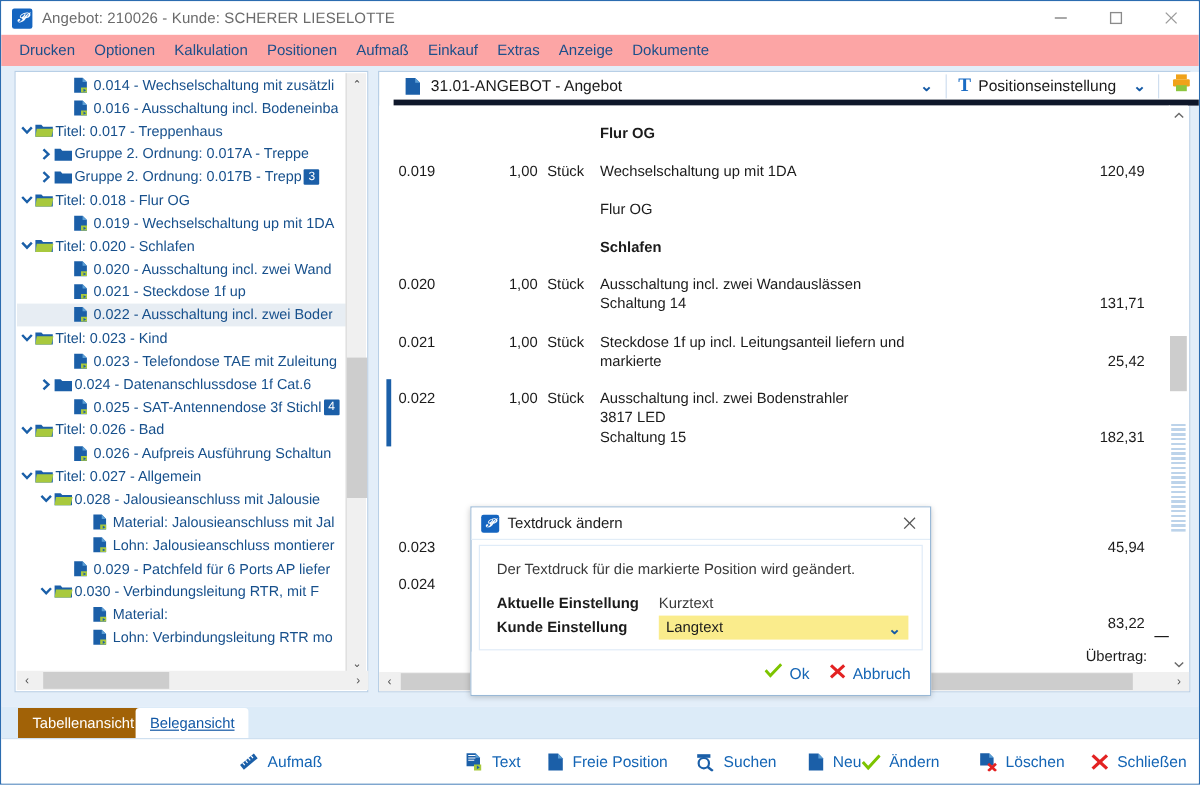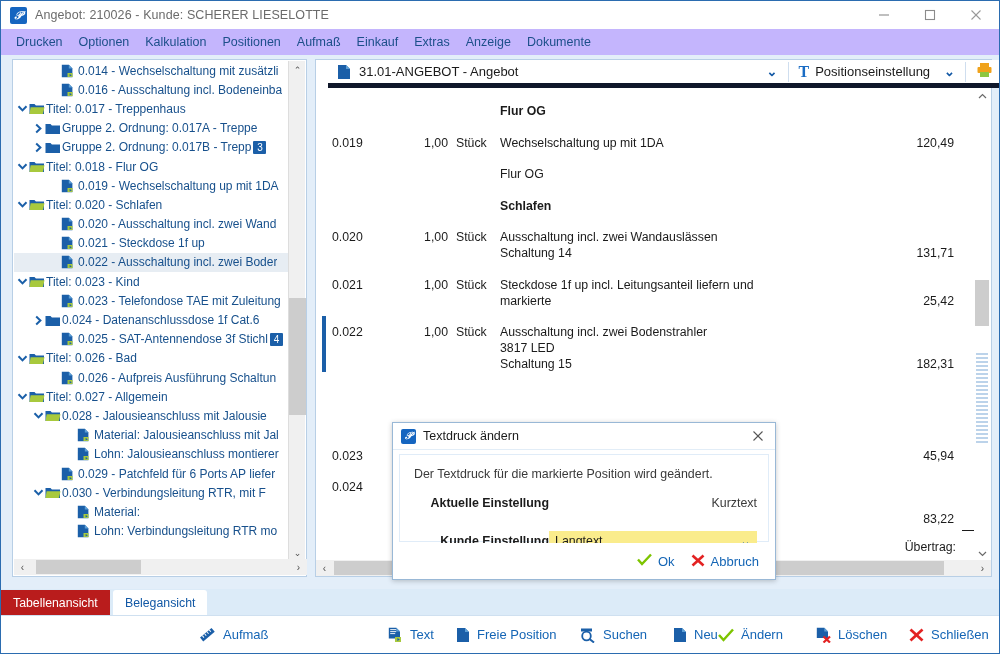--- a/index.html
+++ b/index.html
@@ -37,21 +37,21 @@
   .winbtns { margin-left: auto; display: flex; height: 28px; }
   .winbtn {
     width: 46px; height: 28px; display: flex; align-items: center; justify-content: center;
     color: #8b8b8b;
   }
   .winbtn svg { display: block; }
 
   
   .menubar {
     position: absolute; left: 0; top: 28px; width: 998px; height: 26px;
-    background: #c4b5fd;
+    background: #fca5a5;
     display: flex; align-items: center; padding-left: 7px;
   }
   .menuitem {
     font-size: 12.5px; color: #1c4f8a; padding: 2px 8px; cursor: default;
     white-space: nowrap;
   }
 
   
   .bodyarea {
     position: absolute; left: 0; top: 54px; width: 998px; height: 534px;
@@ -179,21 +179,21 @@
   .dlg-title-text { font-size: 12.5px; color: #1b1b1b; }
   .dlg-close {
     margin-left: auto; width: 34px; height: 27px;
     display:flex; align-items:center; justify-content:center; color: #555;
   }
   .dlg-inner {
     margin: 4px 6px 0 6px; height: 88px; background: #ffffff;
     border: 1px solid #e0ecf8; padding: 12px 14px 0 14px;
   }
   .dlg-msg { font-size: 12.4px; color: #3a3a3a; margin-bottom: 15px; }
-  .dlg-grid { display: grid; grid-template-columns: 135px 1fr; row-gap: 21px; align-items: center; text-align: right; }
+  .dlg-grid { display: grid; grid-template-columns: 135px 1fr; row-gap: 3px; align-items: center; }
   .dlg-lbl { font-size: 12.4px; color: #1b1b1b; font-weight: bold; }
   .dlg-val { font-size: 12.4px; color: #3a3a3a; }
   .dlg-select {
     background: #faec8c; height: 20px; display: flex; align-items: center;
     padding: 0 6px; font-size: 12.4px; color: #1b1b1b; width: 208px;
   }
   .dlg-select .chev2 { margin-left: auto; color: #1258a5; font-size: 13px; font-weight: bold; }
   .dlg-foot {
     position: absolute; left: 0; bottom: 0; width: 382px; height: 36px;
     background: #ffffff; display: flex; align-items: center; justify-content: flex-end;
@@ -205,23 +205,23 @@
 
   
   .tabsrow {
     position: absolute; left: 0; top: 588px; width: 998px; height: 26px;
     background: #dcebf8;
   }
   .tab {
     position: absolute; top: 1px; height: 25px; display: flex; align-items: center;
     justify-content: center; font-size: 12.3px; padding: 0 12px;
   }
-  .tab.active { background: #b91c1c; color: #ffffff; left: 0; }
+  .tab.active { background: #a16207; color: #ffffff; left: 14px; }
   .tab.inactive { background: #ffffff; color: #1258a5; left: 112px;
-                  border-top-left-radius: 3px; border-top-right-radius: 3px; }
+                  border-top-left-radius: 3px; border-top-right-radius: 3px; text-decoration: underline; }
 
   
   .toolbar {
     position: absolute; left: 0; top: 614px; width: 998px; height: 38px;
     background: #ffffff; border-top: 1px solid #cfe0f0;
     display: flex; align-items: center;
   }
   .tbtn { display: flex; align-items: center; gap: 7px; font-size: 13px; color: #1465b5;
           padding: 0 10px; white-space: nowrap; }
   .tbicon { display: flex; align-items: center; }

